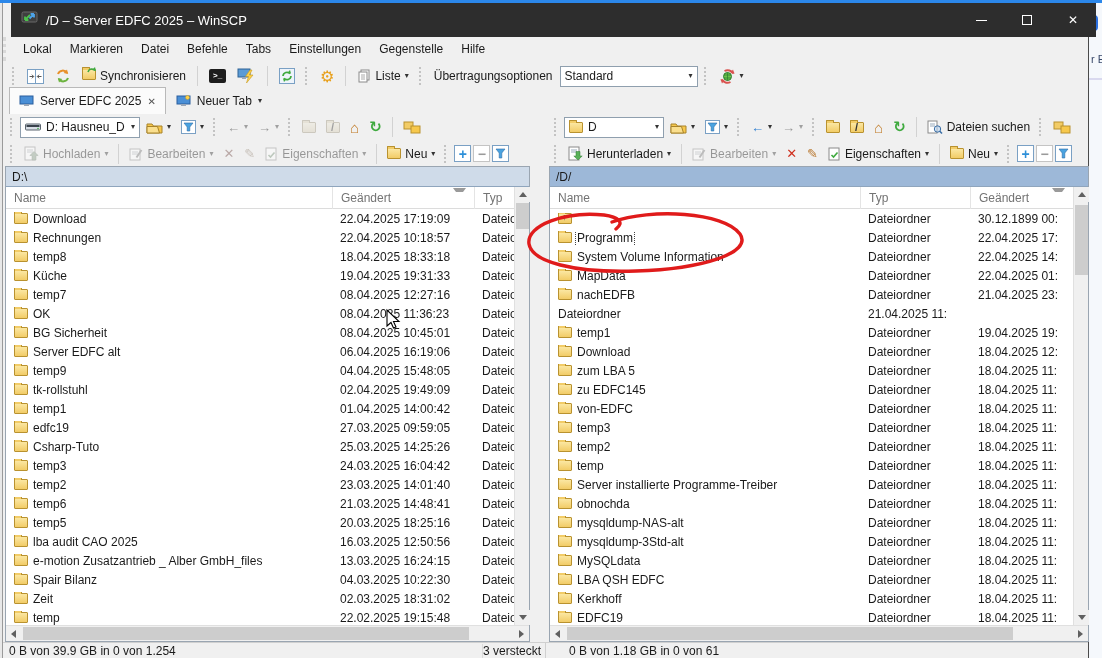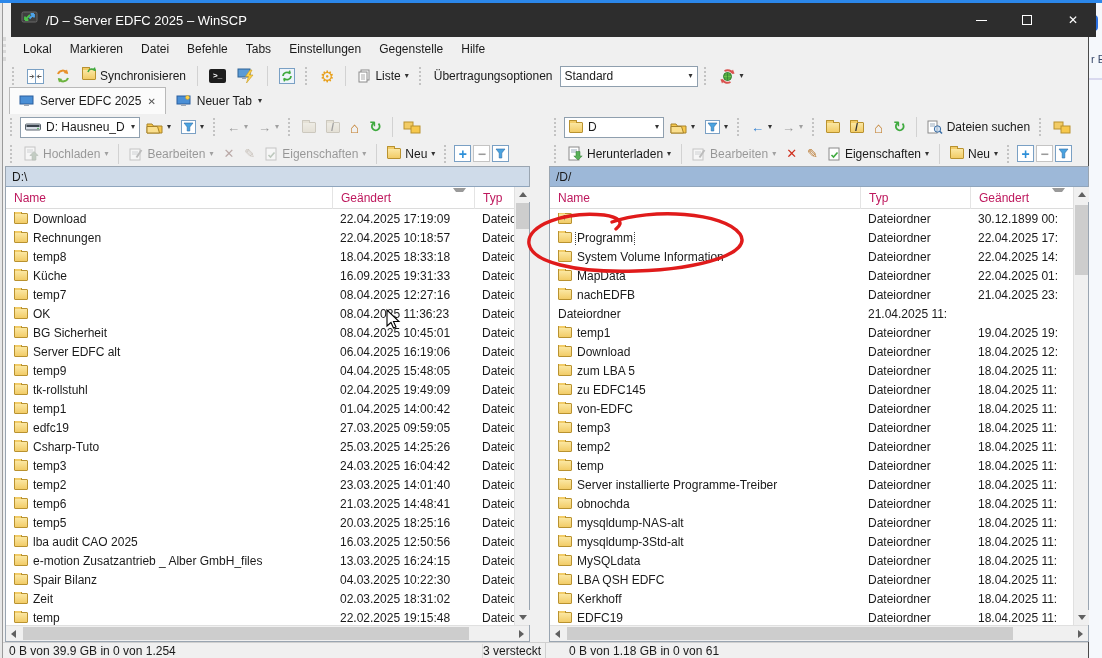--- a/index.html
+++ b/index.html
@@ -40,21 +40,21 @@
 .panel{position:absolute;top:110px;height:529px}
 .panel.pl{left:2px;width:525px}
 .panel.pr{left:546px;width:540px}
 .navrow{position:absolute;left:0;top:0;width:100%;height:28px;display:flex;align-items:center;gap:2px;padding-left:2px}
 .cmdrow{position:absolute;left:0;top:28px;width:100%;height:25px;display:flex;align-items:center;gap:2px;padding-left:2px}
 .filebox{position:absolute;left:0;top:53px;width:100%;height:476px;border:1px solid #9aa5b1;background:#fff}
 .pathbar{position:absolute;left:0;top:0;width:100%;height:20px;line-height:20px;padding-left:6px;border-bottom:1px solid #8fa5bd}
 .pathbar.active{background:#9db8d8}
 .pathbar.inactive{background:#cfdbe9}
 .lheader{position:absolute;left:0;top:20px;right:15px;height:22px;display:grid;align-items:center;border-bottom:1px solid #dcdcdc;background:#fff}
-.lheader .hc{padding-left:8px;position:relative;height:100%;line-height:22px;color:#be185d}
+.lheader .hc{padding-left:8px;position:relative;height:100%;line-height:22px;color:#737373}
 .lheader .hc + .hc{border-left:1px solid #e4e4e4}
 .sortchev{position:absolute;top:0;right:14px;width:7px;height:5px}
 .sortchev:before{content:"";position:absolute;left:0;top:1px;width:7px;height:4px;border-left:3px solid transparent;border-right:3px solid transparent;border-top:4px solid #9a9a9a}
 .rows{position:absolute;left:0;top:42px;right:15px;bottom:16px;overflow:hidden}
 .row{display:grid;height:19px;align-items:center}
 .pl .row,.pl .lheader{grid-template-columns:326px 142px 1fr}
 .pr .row,.pr .lheader{grid-template-columns:310px 110px 1fr}
 .cell{overflow:hidden;white-space:nowrap;padding-left:8px}
 .ncell{display:flex;align-items:center;gap:5px}
 .fold{position:relative;width:14px;height:11px;background:linear-gradient(#fbe7a2,#f2cc67);border:1px solid #b9922f;border-radius:1px;flex:0 0 auto;display:inline-block}
@@ -390,21 +390,21 @@
             </span>
             <span class="cell">18.04.2025 18:33:18</span>
             <span class="cell">Dateiordner</span>
           </div>
 
           <div class="row">
             <span class="cell ncell">
               <span class="fold"></span>
               <span class="nm">Küche</span>
             </span>
-            <span class="cell">16.09.2025 19:31:33</span>
+            <span class="cell">19.04.2025 19:31:33</span>
             <span class="cell">Dateiordner</span>
           </div>
 
           <div class="row">
             <span class="cell ncell">
               <span class="fold"></span>
               <span class="nm">temp7</span>
             </span>
             <span class="cell">08.04.2025 12:27:16</span>
             <span class="cell">Dateiordner</span>

